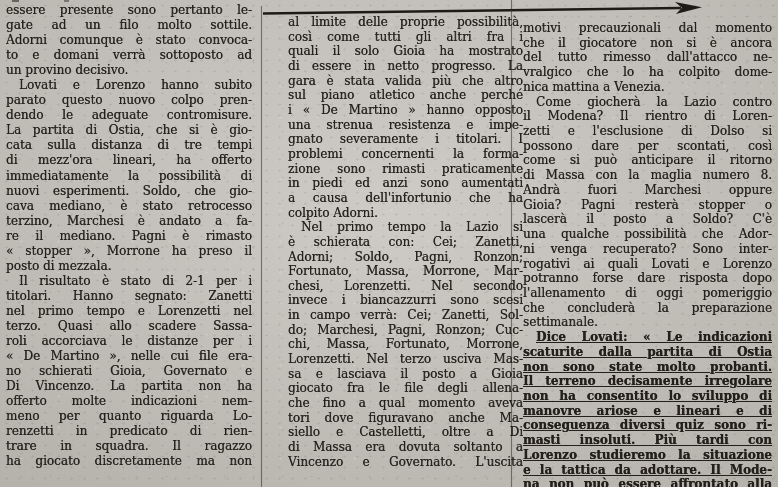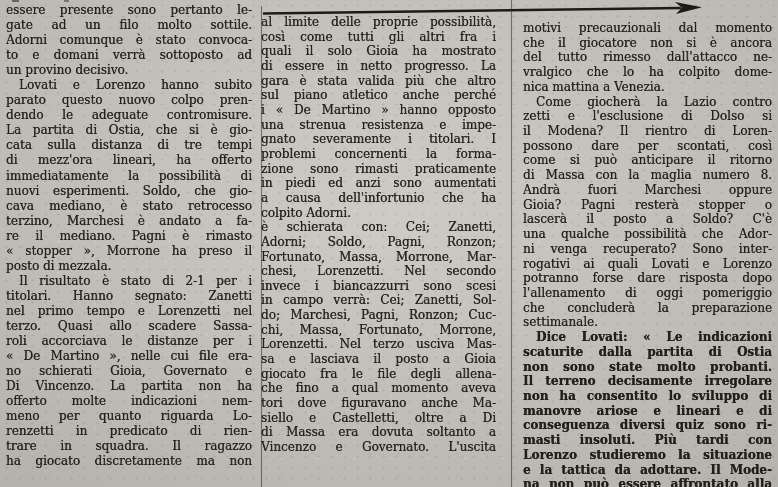--- a/index.html
+++ b/index.html
@@ -17,37 +17,37 @@
     background-size:13px 11px, 29px 23px, 37px 31px, 100% 100%, 100% 100%;
     background-position:0 0, 7px 5px, 3px 9px, 0 0, 0 0;
     font-family:"DejaVu Serif", serif;
   }
   .col{
     position:absolute;
     color:#231f1a;
     font-size:12px;
   }
   .col1{left:6px;  top:3px;  width:246px;}
-  .col2{left:261px;top:15px; width:235px;}
+  .col2{left:288px;top:15px; width:235px;}
   .col3{left:523px;top:21px; width:249px;}
   .line{
     height:15.05px;line-height:15.05px;
     overflow:hidden;
     text-align:justify;
     text-align-last:justify;
     text-shadow:0.35px 0 0 rgba(35,31,26,.7);
     white-space:normal;
   }
   .col2 .line{height:14.67px;line-height:14.67px;}
   .col3 .line{height:14.72px;line-height:14.72px;}
   .line::after{content:"";display:inline-block;width:100%;height:0;}
   .line.short{text-align:left;text-align-last:left;}
   .line.short::after{content:none;}
   .line.indent{text-indent:13px;}
-  .line.bold{font-weight:bold;text-shadow:0.25px 0 0 rgba(22,18,14,.85);}
+  .line.bold{font-weight:bold;text-shadow:0.25px 0 0 rgba(22,18,14,.85);text-decoration:underline;}
   .divider{
     position:absolute;width:1px;
     background:rgba(45,42,38,.55);
     box-shadow:0 0 1px rgba(45,42,38,.35);
   }
   .d1{left:261px;top:6px;height:481px;}
   .d2{left:511px;top:0;height:487px;}
   .arrow-svg{position:absolute;left:0;top:0;}
   
   .frag{position:absolute;left:12px;top:0;width:140px;height:3px;}
@@ -110,20 +110,21 @@
       <div class="line">gara è stata valida più che altro</div>
       <div class="line">sul piano atletico anche perché</div>
       <div class="line">i « De Martino » hanno opposto</div>
       <div class="line">una strenua resistenza e impe-</div>
       <div class="line">gnato severamente i titolari. I</div>
       <div class="line">problemi concernenti la forma-</div>
       <div class="line">zione sono rimasti praticamente</div>
       <div class="line">in piedi ed anzi sono aumentati</div>
       <div class="line">a causa dell'infortunio che ha</div>
       <div class="line short">colpito Adorni.</div>
+      <div class="line indent">Nel primo tempo la Lazio si</div>
       <div class="line">è schierata con: Cei; Zanetti,</div>
       <div class="line">Adorni; Soldo, Pagni, Ronzon;</div>
       <div class="line">Fortunato, Massa, Morrone, Mar-</div>
       <div class="line">chesi, Lorenzetti. Nel secondo</div>
       <div class="line">invece i biancazzurri sono scesi</div>
       <div class="line">in campo verrà: Cei; Zanetti, Sol-</div>
       <div class="line">do; Marchesi, Pagni, Ronzon; Cuc-</div>
       <div class="line">chi, Massa, Fortunato, Morrone,</div>
       <div class="line">Lorenzetti. Nel terzo usciva Mas-</div>
       <div class="line">sa e lasciava il posto a Gioia</div>
@@ -134,22 +135,22 @@
       <div class="line">di Massa era dovuta soltanto a</div>
       <div class="line">Vincenzo e Governato. L'uscita</div>
     </div>
   <div class="col col3">
       <div class="line">motivi precauzionali dal momento</div>
       <div class="line">che il giocatore non si è ancora</div>
       <div class="line">del tutto rimesso dall'attacco ne-</div>
       <div class="line">vralgico che lo ha colpito dome-</div>
       <div class="line short">nica mattina a Venezia.</div>
       <div class="line indent">Come giocherà la Lazio contro</div>
+      <div class="line">il Modena? Il rientro di Loren-</div>
       <div class="line">zetti e l'esclusione di Dolso si</div>
-      <div class="line">il Modena? Il rientro di Loren-</div>
       <div class="line">possono dare per scontati, così</div>
       <div class="line">come si può anticipare il ritorno</div>
       <div class="line">di Massa con la maglia numero 8.</div>
       <div class="line">Andrà fuori Marchesi oppure</div>
       <div class="line">Gioia? Pagni resterà stopper o</div>
       <div class="line">lascerà il posto a Soldo? C'è</div>
       <div class="line">una qualche possibilità che Ador-</div>
       <div class="line">ni venga recuperato? Sono inter-</div>
       <div class="line">rogativi ai quali Lovati e Lorenzo</div>
       <div class="line">potranno forse dare risposta dopo</div>

